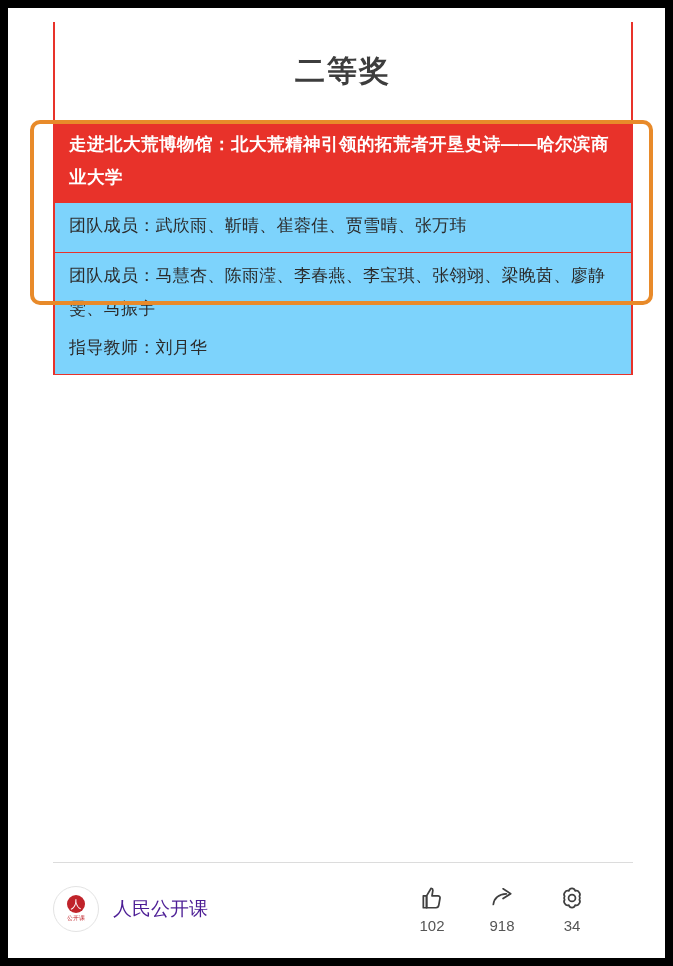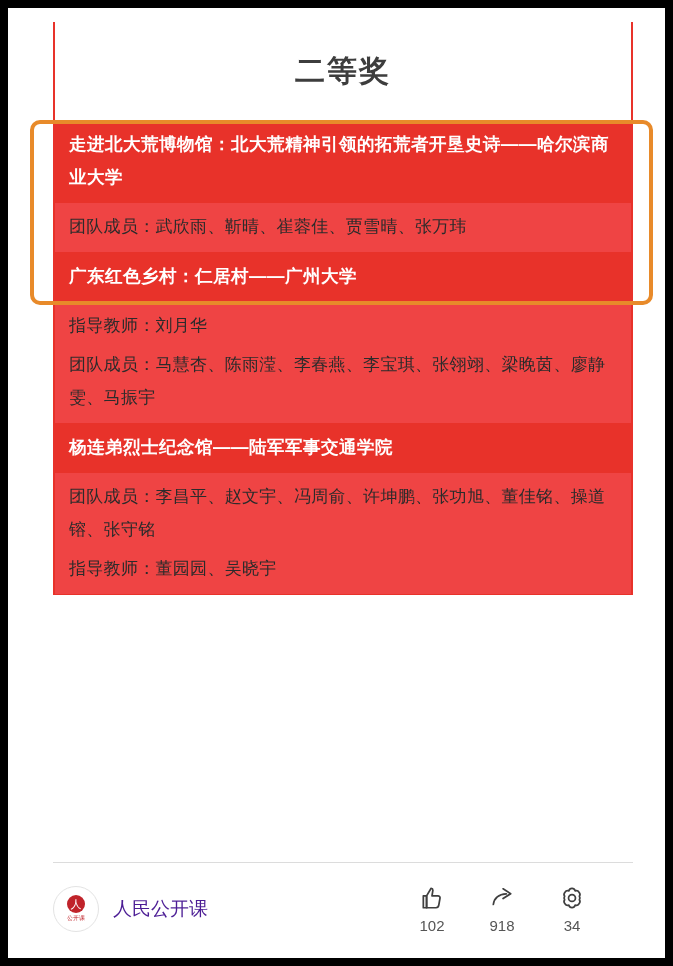--- a/index.html
+++ b/index.html
@@ -54,22 +54,23 @@
   .entry-head {
     background: #e8322a;
     color: #ffffff;
     font-size: 17.5px;
     font-weight: bold;
     line-height: 33px;
     padding: 7px 14px 9px 14px;
     letter-spacing: 0.5px;
   }
   .entry-body {
-    background: #ef4444;
+    background: #7dd3fc;
     padding: 4px 14px 6px 14px;
+    font-family: Liberation Mono, monospace;
   }
   .row {
     font-size: 17px;
     color: #2b2b2b;
     line-height: 33px;
     padding: 3px 0;
     letter-spacing: 0.3px;
   }
   .row .label {
     color: #2b2b2b;
@@ -179,42 +180,30 @@
     <div class="entry">
       <div class="entry-head">走进北大荒博物馆：北大荒精神引领的拓荒者开垦史诗——哈尔滨商业大学</div>
       <div class="entry-body">
         <div class="row">
           <span class="label">团队成员：</span><span>武欣雨、靳晴、崔蓉佳、贾雪晴、张万玮</span>
         </div>
       </div>
     </div>
 
     <div class="entry">
-      <div class="entry-head">广东红色乡村：仁居村——广州大学</div>
       <div class="entry-body">
+        <div class="row">
+          <span class="label">团队成员：</span><span>马慧杏、陈雨滢、李春燕、李宝琪、张翎翊、梁睌茵、廖静雯、马振宇</span>
+        </div>
         <div class="row">
           <span class="label">指导教师：</span><span>刘月华</span>
         </div>
-        <div class="row">
-          <span class="label">团队成员：</span><span>马慧杏、陈雨滢、李春燕、李宝琪、张翎翊、梁睌茵、廖静雯、马振宇</span>
-        </div>
-      </div>
-    </div>
-
-    <div class="entry">
-      <div class="entry-head">杨连弟烈士纪念馆——陆军军事交通学院</div>
-      <div class="entry-body">
-        <div class="row">
-          <span class="label">团队成员：</span><span>李昌平、赵文宇、冯周俞、许坤鹏、张功旭、董佳铭、操道镕、张守铭</span>
-        </div>
-        <div class="row">
-          <span class="label">指导教师：</span><span>董园园、吴晓宇</span>
-        </div>
-      </div>
-    </div>
+      </div>
+    </div>
+
 
     <div class="entry">
     </div>
 
   </div>
 
   <div class="highlight-wrap"></div>
 
   <div class="bottom-rule"></div>
 

